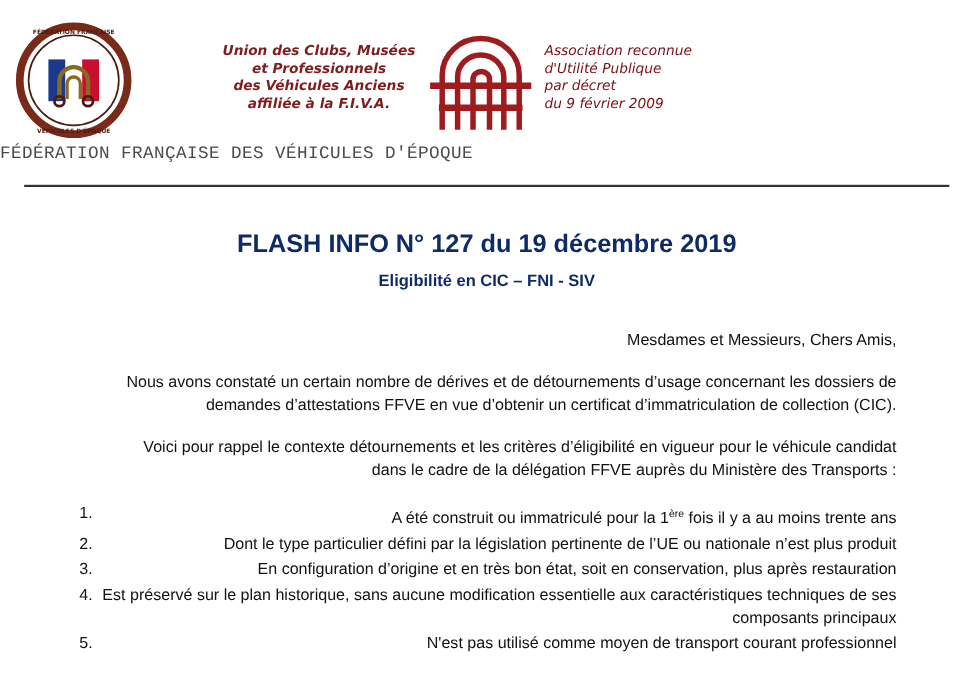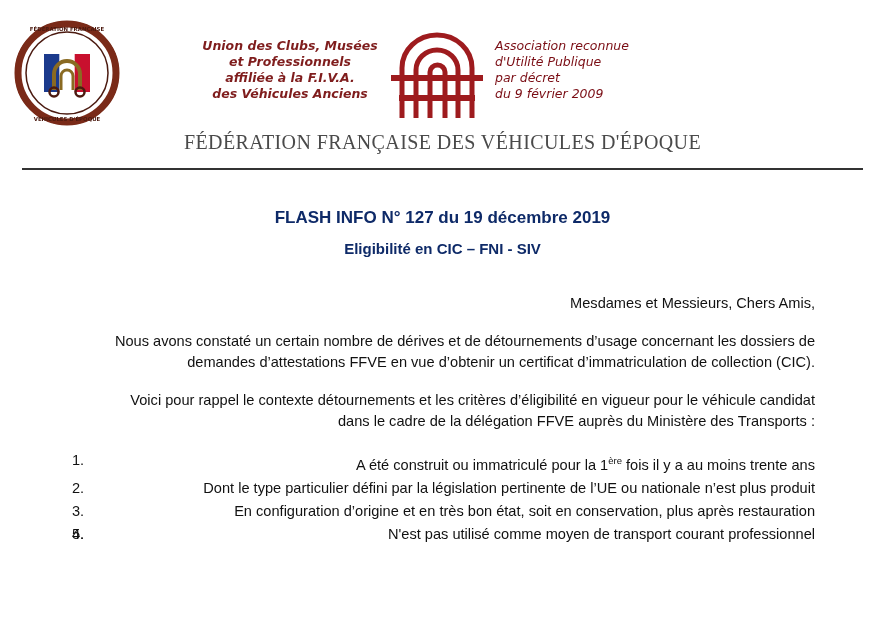--- a/index.html
+++ b/index.html
@@ -79,23 +79,23 @@
     top: 22px;
     width: 130px;
     height: 84px;
   }
 
   .federation-title {
     position: absolute;
     top: 131px;
     left: 0;
     width: 885px;
-    text-align: center;
-    font-family: Liberation Serif, serif;
-    font-size: 20px;
+    text-align: left;
+    font-family: Liberation Mono, monospace;
+    font-size: 16px;
     letter-spacing: 0.4px;
     color: #4a4a4a;
   }
 
   .rule {
     position: absolute;
     top: 168px;
     left: 22px;
     width: 841px;
     height: 2px;
@@ -106,21 +106,21 @@
   .doc-body {
     position: absolute;
     top: 178px;
     left: 0;
     width: 885px;
   }
 
   .flash-title {
     text-align: center;
     font-weight: bold;
-    font-size: 17px;
+    font-size: 23px;
     color: #0e2a68;
     margin-top: 30px;
   }
 
   .flash-subtitle {
     text-align: center;
     font-weight: bold;
     font-size: 15px;
     color: #0e2a68;
     margin-top: 12px;
@@ -191,22 +191,22 @@
       </g>
       <text x="53" y="11" text-anchor="middle" font-family="DejaVu Sans, sans-serif" font-size="5.4" fill="#4b1a10" font-weight="bold">FÉDÉRATION FRANÇAISE</text>
       <text x="53" y="101" text-anchor="middle" font-family="DejaVu Sans, sans-serif" font-size="5.4" fill="#4b1a10" font-weight="bold">VÉHICULES D'ÉPOQUE</text>
     </svg>
   </div>
 
   <div class="header-center">
     <div class="hdr-text-left">
       <div>Union des Clubs, Musées</div>
       <div>et Professionnels</div>
+      <div>des Véhicules Anciens</div>
       <div>affiliée à la F.I.V.A.</div>
-      <div>des Véhicules Anciens</div>
     </div>
 
     <div class="hdr-monogram">
       <svg viewBox="0 0 110 96" width="110" height="96" aria-hidden="true">
         <g fill="none" stroke="#9e1b1e" stroke-width="5">
           <path d="M20 92 V42 a35 33 0 0 1 70 0 V92"></path>
           <path d="M34 92 V44 a21 20 0 0 1 42 0 V92"></path>
           <path d="M48 92 V46 a7.5 7 0 0 1 15 0 V92"></path>
         </g>
         <g stroke="#9e1b1e" stroke-width="6" stroke-linecap="square">
@@ -250,20 +250,21 @@
         <li>
           <span class="num">2.</span>
           <span>Dont le type particulier défini par la législation pertinente de l’UE ou nationale n’est plus produit</span>
         </li>
         <li>
           <span class="num">3.</span>
           <span>En configuration d’origine et en très bon état, soit en conservation, plus après restauration</span>
         </li>
         <li>
           <span class="num">4.</span>
+          <span>Est préservé sur le plan historique, sans aucune modification essentielle aux caractéristiques techniques de ses composants principaux</span>
         </li>
         <li>
           <span class="num">5.</span>
           <span>N'est pas utilisé comme moyen de transport courant professionnel</span>
         </li>
       </ul>
     </div>
   </div>
 </div>
 

